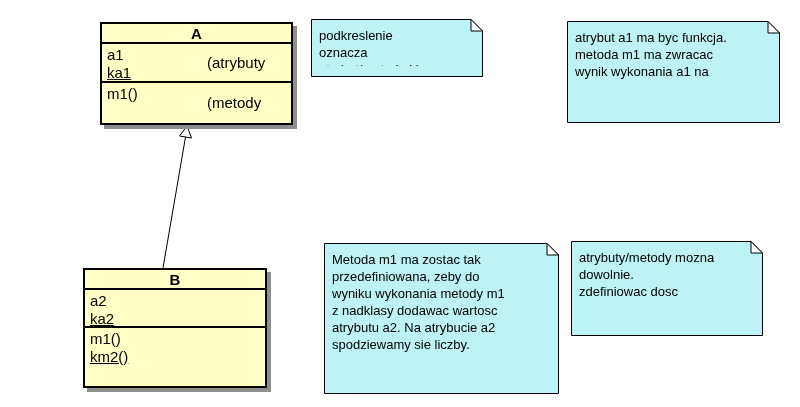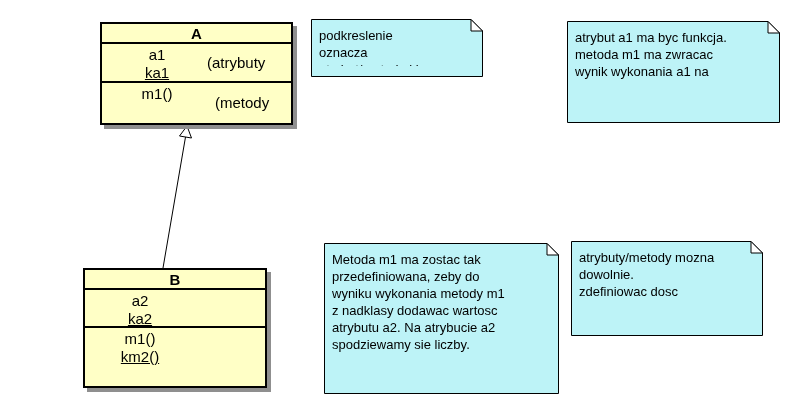--- a/index.html
+++ b/index.html
@@ -26,24 +26,23 @@
   }
   .uml-title{
     height:18px;flex:none;
     border-bottom:2px solid var(--border,#000);
     display:flex;align-items:center;justify-content:center;
     font-weight:bold;
   }
   .uml-section{
     display:flex;flex:none;
     box-sizing:content-box;
-    text-align:center;
   }
   .uml-section.divided{border-bottom:2px solid var(--border,#000);}
-  .uml-section.last{flex:1;gap:8px;}
+  .uml-section.last{flex:1;}
   .uml-members{
     width:100px;flex:none;
     padding:2px 0 0 5px;
     line-height:18px;
   }
   .uml-annot{
     flex:1;display:flex;align-items:center;
     line-height:18px;
   }
   .underlined{text-decoration:underline;}

